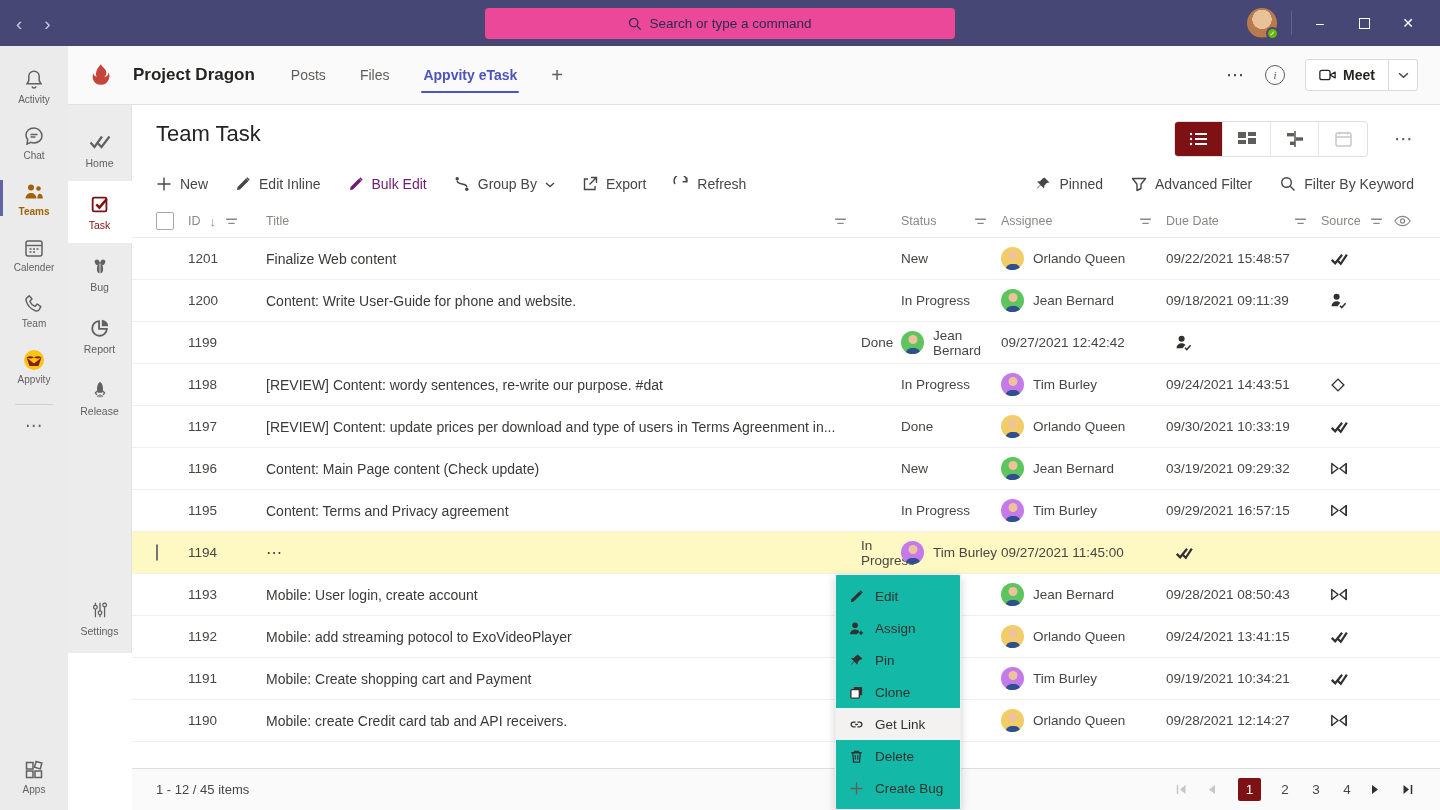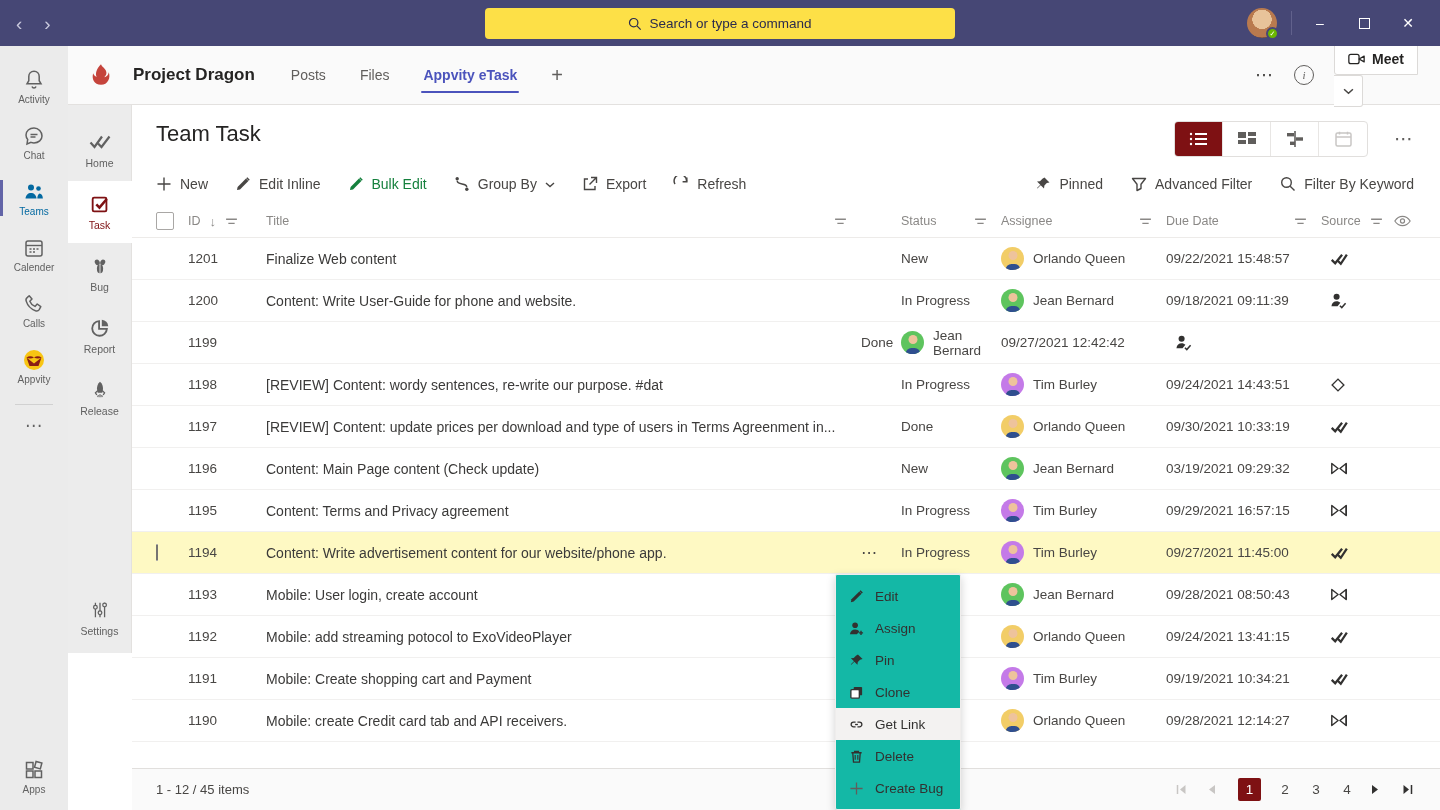--- a/index.html
+++ b/index.html
@@ -5,21 +5,21 @@
   * { margin:0; padding:0; box-sizing:border-box; }
   html,body { width:1440px; height:810px; overflow:hidden;
     font-family:"Liberation Sans","DejaVu Sans",sans-serif; background:#fff; }
 
   
   .topbar { position:absolute; left:0; top:0; width:1440px; height:46px;
     background:#464775; display:flex; align-items:center; z-index:40; }
   .navarrows { display:flex; gap:22px; padding-left:16px; color:#c9c9dd; font-size:19px; }
   .navarrows span { cursor:default; line-height:1; }
   .searchbox { position:absolute; left:50%; top:8px; transform:translateX(-50%);
-    width:470px; height:31px; background:#fde047; border-radius:4px;
+    width:470px; height:31px; background:#ec4899; border-radius:4px;
     display:flex; align-items:center; justify-content:center; gap:7px;
     color:#2b2b4d; font-size:13.5px; }
   .tb-right { margin-left:auto; display:flex; align-items:center; padding-right:10px; }
   .tb-avatar { position:relative; width:30px; height:30px; border-radius:50%;
     background:radial-gradient(circle at 50% 38%, #e8c39a 0 40%, #b97a4e 41% 75%, #8a5636 76%);
     margin-right:14px; }
   .tb-avatar .badge { position:absolute; right:-2px; bottom:-2px; width:13px; height:13px;
     border-radius:50%; background:#6bb700; border:2px solid #464775;
     display:flex; align-items:center; justify-content:center; color:#fff; font-size:7px; }
   .tb-div { width:1px; height:24px; background:#61618c; margin-right:6px; }
@@ -28,21 +28,21 @@
   .winbtn .sq { width:11px; height:11px; border:1.4px solid #fff; }
 
   
   .apprail { position:absolute; left:0; top:46px; width:68px; height:764px;
     background:#ebebeb; display:flex; flex-direction:column; align-items:center;
     padding-top:12px; z-index:30; }
   .railitem { position:relative; width:68px; height:56px; display:flex; flex-direction:column;
     align-items:center; justify-content:center; gap:3px; color:#616161; }
   .railitem svg { width:24px; height:24px; }
   .railitem .rlabel { font-size:10px; line-height:1; }
-  .railitem.active { color:#0369a1; }
+  .railitem.active { color:#a16207;font-weight:bold; }
   .railitem.active::before { content:""; position:absolute; left:0; top:10px; bottom:10px;
     width:3px; background:#6264a7; }
   .raildiv { width:38px; height:1px; background:#d1d1d1; margin:10px 0 2px; }
   .raildots { color:#616161; font-size:17px; letter-spacing:1px; margin-top:8px; }
   .railbottom { margin-top:auto; margin-bottom:6px; }
 
   
   .chanhead { position:absolute; left:68px; top:46px; width:1372px; height:59px;
     background:#fafafa; border-bottom:1px solid #e3e1df; display:flex; align-items:center; z-index:20; }
   .chanlogo { margin-left:20px; width:26px; height:26px; }
@@ -51,21 +51,21 @@
   .chantab { font-size:14px; color:#605e5c; position:relative; cursor:default; }
   .chantab.active { color:#4b53bc; font-weight:bold; }
   .chantab.active::after { content:""; position:absolute; left:-2px; right:-2px; bottom:-10px;
     height:2.5px; background:#4b53bc; border-radius:2px; }
   .addtab { font-size:20px; color:#605e5c; font-weight:300; }
   .chan-right { margin-left:auto; display:flex; align-items:center; gap:20px; padding-right:22px; }
   .chandots { color:#484644; font-size:18px; letter-spacing:1px; }
   .infoicon { width:20px; height:20px; border:1.4px solid #605e5c; border-radius:50%;
     display:flex; align-items:center; justify-content:center; font-size:11px; color:#605e5c;
     font-family:"Liberation Serif",serif; font-style:italic; }
-  .meetgroup { display:flex;flex-direction:column; }
+  .meetgroup { display:flex; }
   .meetbtn { display:flex; align-items:center; gap:7px; height:32px; padding:0 13px;
     background:#fff; border:1px solid #dcdad8; border-radius:3px 0 0 3px; font-size:14px;
     font-weight:bold; color:#252423; }
   .meetchev { width:29px; height:32px; background:#fff; border:1px solid #dcdad8; border-left:none;
     border-radius:0 3px 3px 0; display:flex; align-items:center; justify-content:center; }
 
   
   .subrail { position:absolute; left:68px; top:105px; width:64px; height:548px;
     background:#ececec; border-right:1px solid #e3e1df; display:flex; flex-direction:column;
     align-items:center; padding-top:14px; z-index:25; }
@@ -85,21 +85,21 @@
   .vt { width:48px; height:34px; display:flex; align-items:center; justify-content:center;
     border-right:1px solid #e8e6e4; color:#605e5c; }
   .vt:last-child { border-right:none; }
   .vt.active { background:#7e1113; color:#fff; }
   .vt.disabled { color:#c8c6c4; }
   .titledots { position:absolute; right:26px; top:22px; color:#605e5c; font-size:19px; letter-spacing:1px; }
 
   .toolbar { height:43px; display:flex; align-items:center; padding:0 26px 0 24px; gap:27px; }
   .tbtn { display:flex; align-items:center; gap:8px; font-size:14px; color:#484644; cursor:default; }
   .tbtn svg { width:16px; height:16px; }
-  .tbtn.disabled { color:#15803d; }
+  .tbtn.disabled { color:#701a75; }
   .tbtn .chev svg { width:10px; height:6px; }
   .tb-filters { margin-left:auto; display:flex; gap:28px; }
 
   
   .tgrid { display:grid;
     grid-template-columns:24px 32px 78px 1fr 40px 100px 165px 155px 73px 46px;
     align-items:center; }
   .thead { height:33px; border-bottom:1px solid #edebe9; color:#8a8886; font-size:12.5px; }
   .thead .hcell { display:flex; align-items:center; gap:9px; }
   .thead svg { flex:none; }
@@ -236,21 +236,21 @@
         <rect x="4" y="5" width="16" height="15" rx="2" fill="none" stroke="currentColor" stroke-width="1.5"></rect>
         <path d="M4 9.5h16" stroke="currentColor" stroke-width="1.4"></path>
         <path d="M7.5 13h2M11 13h2M14.5 13h2M7.5 16h2M11 16h2" stroke="currentColor" stroke-width="1.6"></path>
       </svg>
     <span class="rlabel">Calender</span>
   </div>
   <div class="railitem">
     <svg viewBox="0 0 24 24">
         <path d="M7.2 3.8L10 7l-2.2 2.2c.9 2.3 2.9 4.3 5.2 5.2L15.2 12l3.6 2.6-1.6 3c-.8 1.2-2.2 1.6-3.7 1.1-4.4-1.6-7.9-5.1-9.3-9.6-.5-1.5 0-2.9 1.2-3.7z" fill="none" stroke="currentColor" stroke-width="1.5" stroke-linejoin="round"></path>
       </svg>
-    <span class="rlabel">Calls</span>
+    <span class="rlabel">Team</span>
   </div>
   <div class="railitem">
     <svg viewBox="0 0 24 24">
         <circle cx="12" cy="12" r="10" fill="#f8c513"></circle>
         <path d="M4.5 9.5l7.5 6 7.5-6-3 8.5h-9z" fill="#8a1d15"></path>
         <path d="M4.5 9.5c2.5-1.8 5-1.8 7.5 0-2.5 1.2-5 1.2-7.5 0zM19.5 9.5c-2.5-1.8-5-1.8-7.5 0 2.5 1.2 5 1.2 7.5 0z" fill="#8a1d15"></path>
       </svg>
     <span class="rlabel">Appvity</span>
   </div>
   <div class="raildiv"></div>
@@ -630,21 +630,20 @@
     <div class="c-src" data-source="bowtie"><svg class="i i-bowtie" width="18" height="15" viewBox="0 0 20 16">
           <use href="#s-bowtie"></use>
         </svg></div>
     <div></div>
   </div>
 
   <div class="tgrid trow" data-sel="true">
     <div></div>
       <div><span class="cb"></span></div>
     <div>1194</div>
-    <div class="c-title">Content: Write advertisement content for our website/phone app.</div>
     <div><span class="rowdots">⋯</span></div>
     <div>In Progress</div>
     <div class="c-assignee">
         <span class="avatar" data-color="purple"></span>
         <span>Tim Burley</span>
       </div>
     <div>09/27/2021 11:45:00</div>
     <div class="c-src" data-source="planner"><svg class="i i-planner" width="19" height="14" viewBox="0 0 22 16">
           <use href="#s-planner"></use>
         </svg></div>

